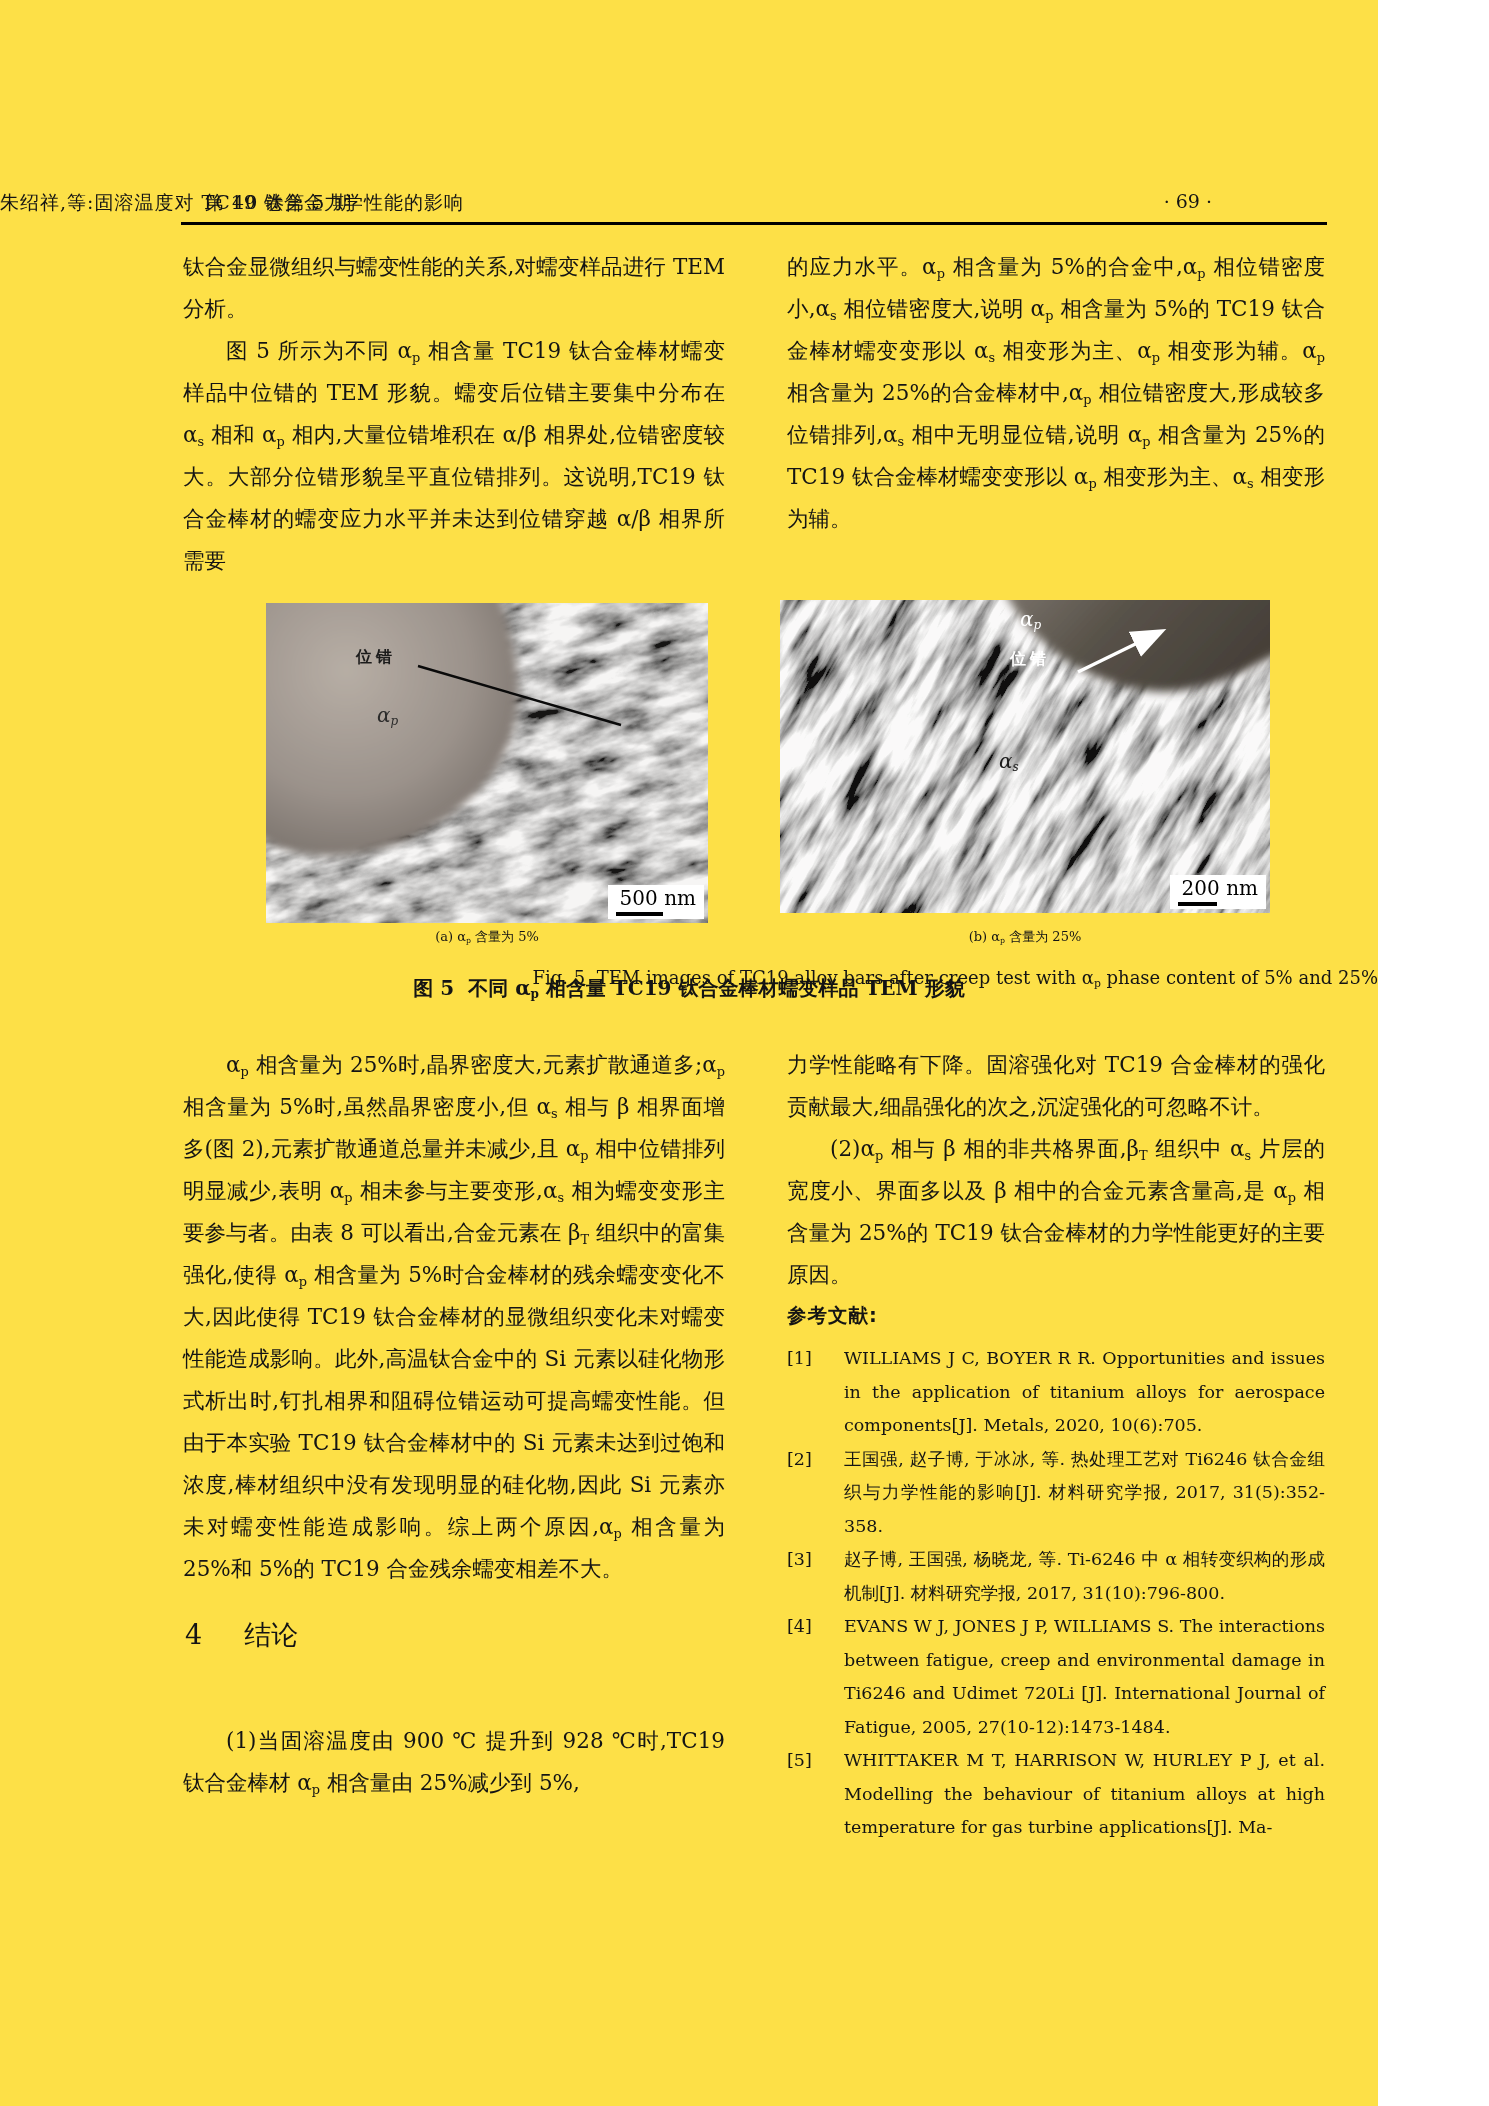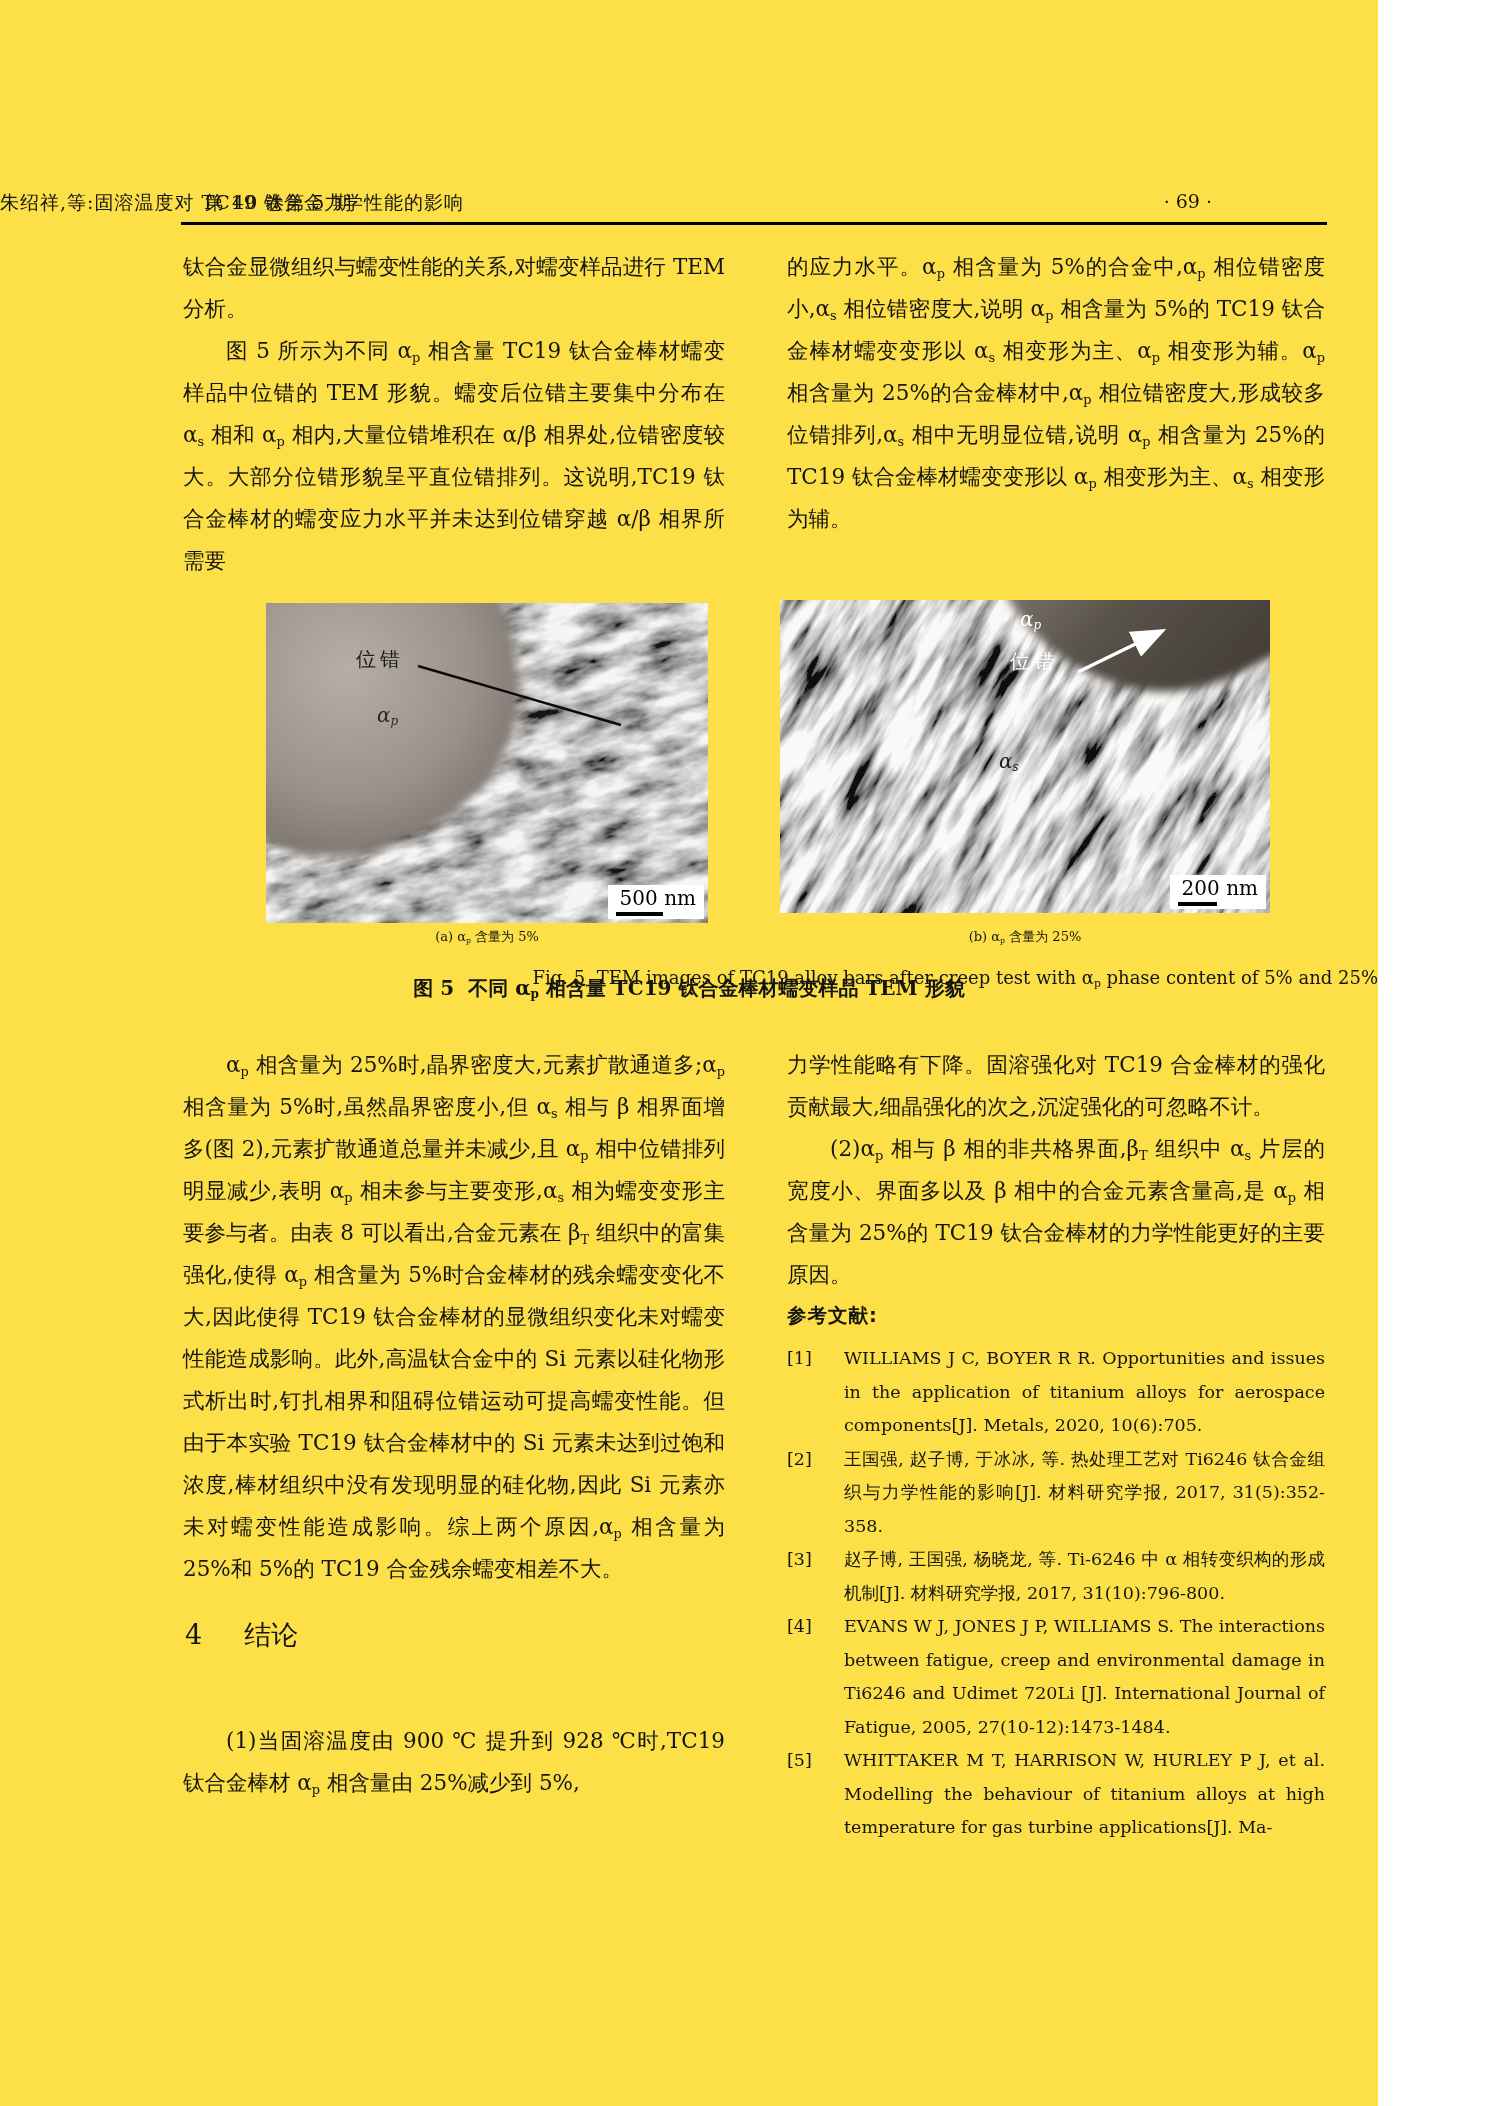--- a/index.html
+++ b/index.html
@@ -34,21 +34,21 @@
   .ref{display:flex;}
   .ref-num{width:57px;flex:none;}
   .ref-body{flex:1;text-align:justify;}
 
   
   .fig-img{position:absolute;overflow:hidden;background:#b9b2aa;}
   #imgA{left:266px;top:603px;width:442px;height:320px;}
   #imgB{left:780px;top:600px;width:490px;height:313px;}
   .fig-img svg{position:absolute;left:0;top:0;}
   .img-label{position:absolute;line-height:1.1;}
-  .lab-cn{font-size:20px;letter-spacing:4px;}
+  .lab-cn{font-size:16px;letter-spacing:4px;font-weight:bold;}
   .lab-greek{font-size:20px;font-style:italic;text-align:right;}
   .scalebar{position:absolute;right:4px;bottom:4px;background:#fff;padding:1px 8px 9px 12px;
             font-size:20px;color:#000;}
   .scalebar .bar{position:absolute;left:8px;bottom:3px;height:4px;background:#000;}
   .subcap{position:absolute;top:928px;text-align:center;font-size:13px;}
   .subcapA{left:266px;width:442px;}
   .subcapB{left:780px;width:490px;}
   .fig-cap-cn{position:absolute;left:0;right:0;top:961px;text-align:center;font-weight:bold;font-size:20px;margin-top:14px;}
   .fig-cap-en{position:absolute;left:0;right:0;top:967px;text-align:right;font-size:18px;}
 </style>

